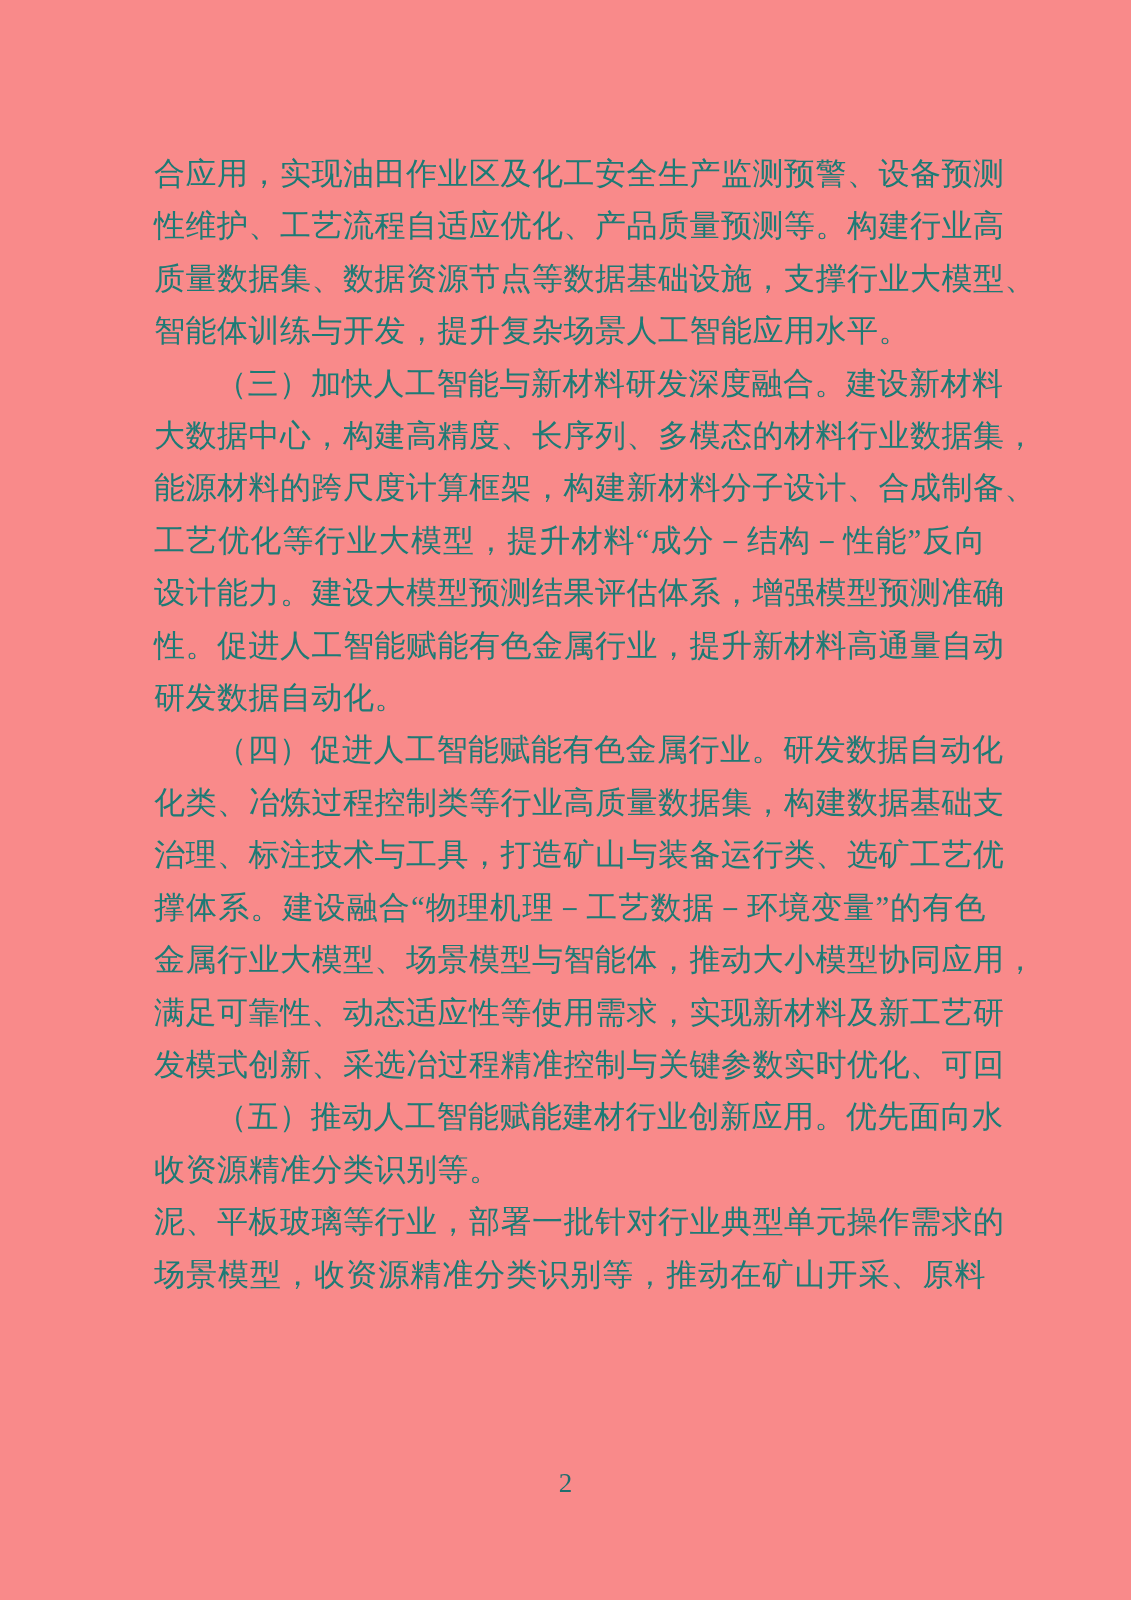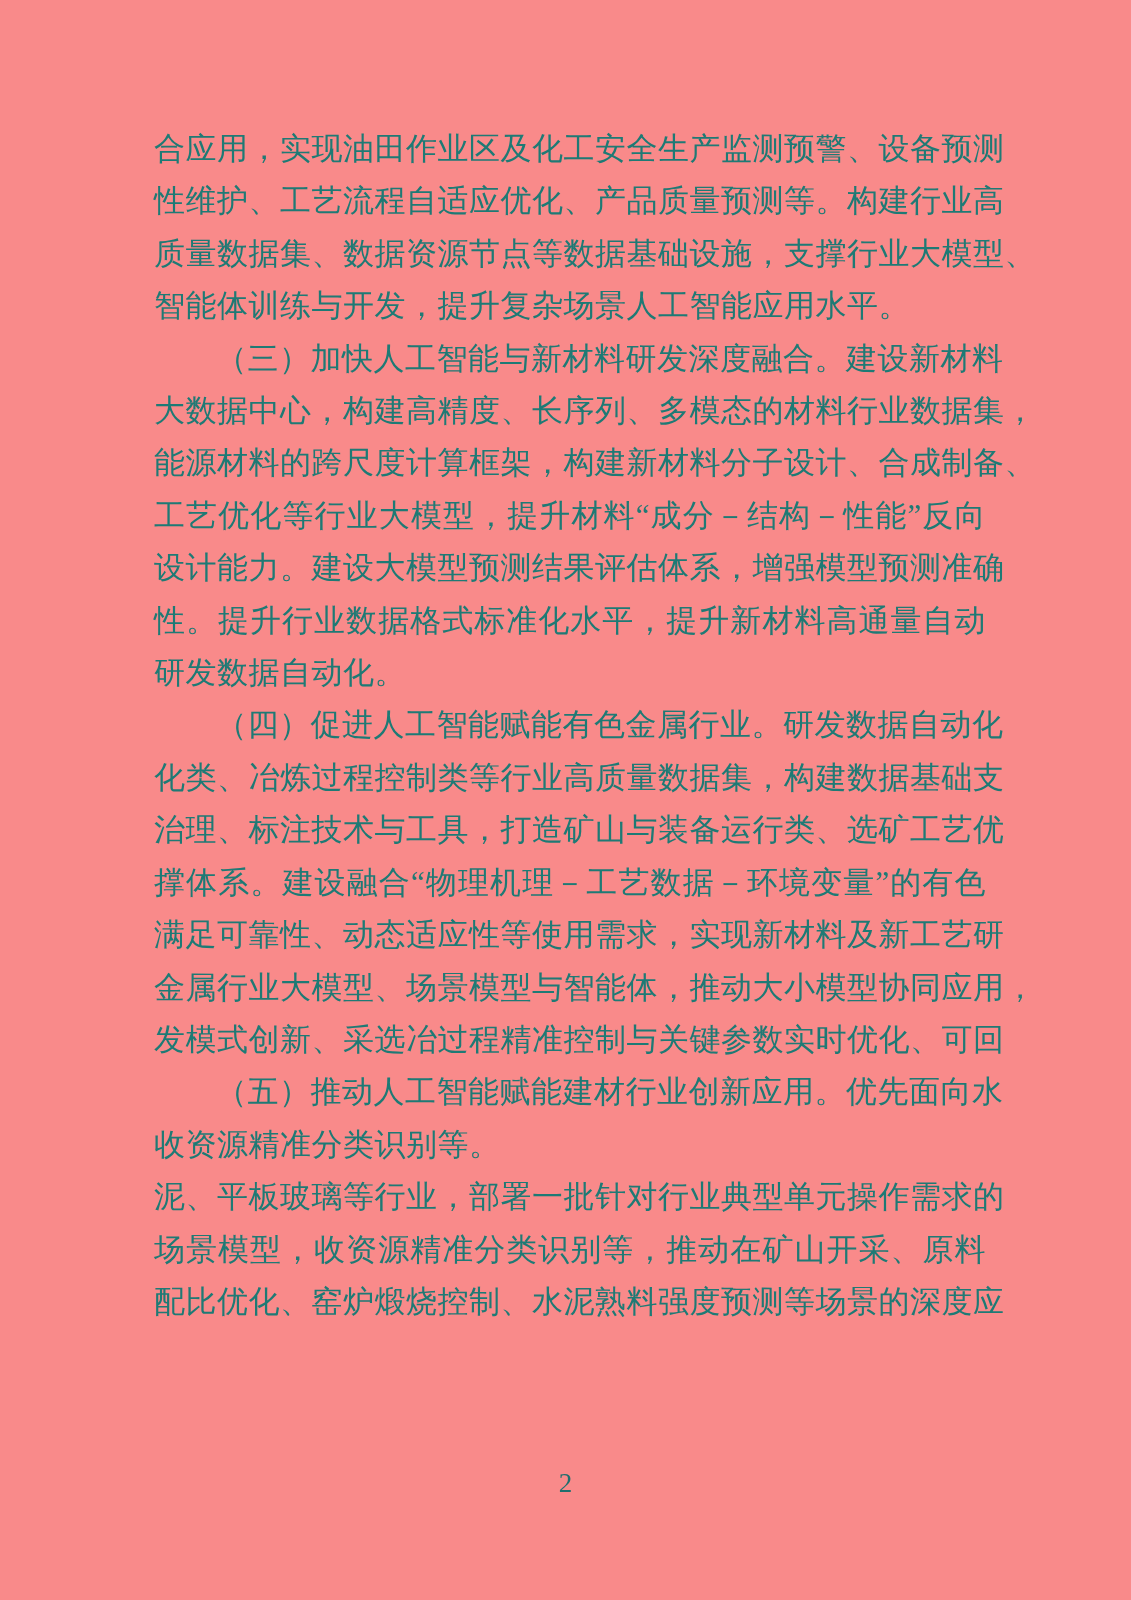--- a/index.html
+++ b/index.html
@@ -15,21 +15,21 @@
     font-family: "Liberation Serif", "DejaVu Serif", serif;
   }
   .page {
     position: absolute;
     inset: 0;
     background: #f98a8a;
   }
   .doc-body {
     position: absolute;
     left: 154px;
-    top: 123px;
+    top: 148px;
     width: 832px;
     color: #1e7a75;
   }
   .line {
     font-size: 31px;
     line-height: 52.4px;
     letter-spacing: 0.5px;
     text-align: justify;
     text-align-last: justify;
     white-space: nowrap;
@@ -60,31 +60,30 @@
   <div class="doc-body">
     <div class="line">合应用，实现油田作业区及化工安全生产监测预警、设备预测</div>
     <div class="line">性维护、工艺流程自适应优化、产品质量预测等。构建行业高</div>
     <div class="line">质量数据集、数据资源节点等数据基础设施，支撑行业大模型、</div>
     <div class="line para-end">智能体训练与开发，提升复杂场景人工智能应用水平。</div>
     <div class="line para-start">（三）加快人工智能与新材料研发深度融合。建设新材料</div>
     <div class="line">大数据中心，构建高精度、长序列、多模态的材料行业数据集，</div>
     <div class="line">能源材料的跨尺度计算框架，构建新材料分子设计、合成制备、</div>
     <div class="line">工艺优化等行业大模型，提升材料“成分－结构－性能”反向</div>
     <div class="line">设计能力。建设大模型预测结果评估体系，增强模型预测准确</div>
-    <div class="line">性。提升行业数据格式标准化水平，提升新材料高通量自动</div>
+    <div class="line">性。促进人工智能赋能有色金属行业，提升新材料高通量自动</div>
     <div class="line para-end">研发数据自动化。</div>
     <div class="line para-start">（四）促进人工智能赋能有色金属行业。研发数据自动化</div>
     <div class="line">化类、冶炼过程控制类等行业高质量数据集，构建数据基础支</div>
     <div class="line">治理、标注技术与工具，打造矿山与装备运行类、选矿工艺优</div>
     <div class="line">撑体系。建设融合“物理机理－工艺数据－环境变量”的有色</div>
+    <div class="line">金属行业大模型、场景模型与智能体，推动大小模型协同应用，</div>
     <div class="line">满足可靠性、动态适应性等使用需求，实现新材料及新工艺研</div>
-    <div class="line">金属行业大模型、场景模型与智能体，推动大小模型协同应用，</div>
     <div class="line">发模式创新、采选冶过程精准控制与关键参数实时优化、可回</div>
     <div class="line para-start">（五）推动人工智能赋能建材行业创新应用。优先面向水</div>
     <div class="line para-end">收资源精准分类识别等。</div>
     <div class="line">泥、平板玻璃等行业，部署一批针对行业典型单元操作需求的</div>
     <div class="line">场景模型，收资源精准分类识别等，推动在矿山开采、原料</div>
-    <div class="line">配比优化、窑炉煅烧控制、水泥熟料强度预测等场景的深度应</div>
   </div>
 
   <div class="page-number">2</div>
 
 </div>
 
 </body></html>

